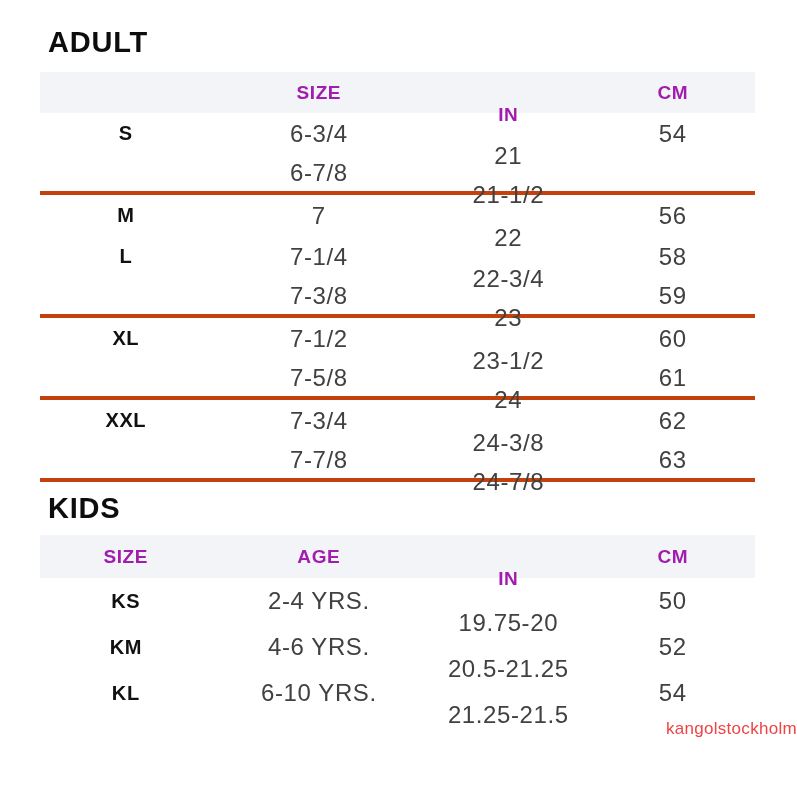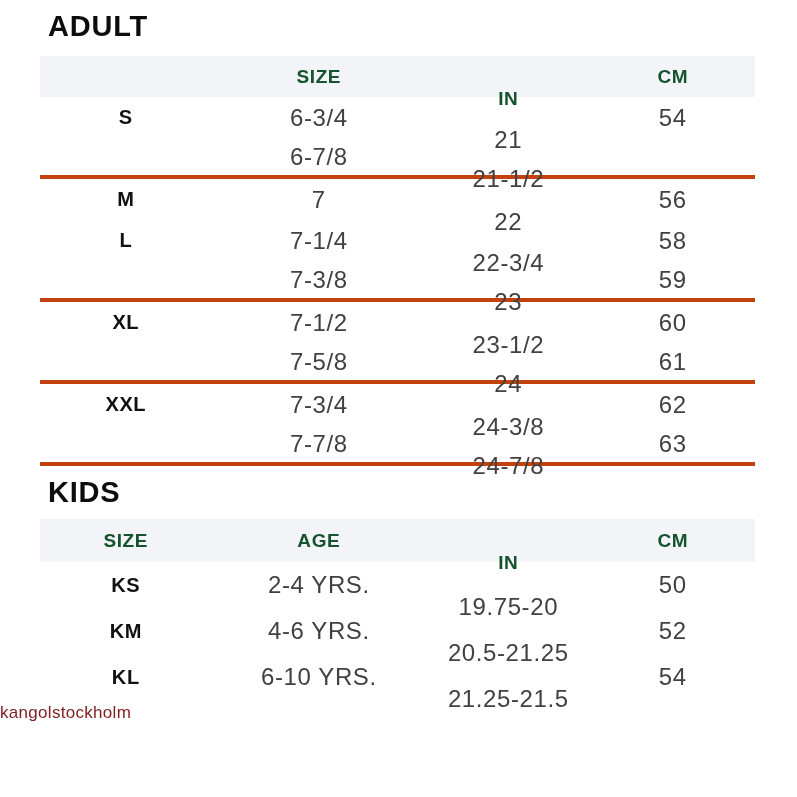--- a/index.html
+++ b/index.html
@@ -4,21 +4,21 @@
 <style>
   * { box-sizing: border-box; }
   html, body { margin: 0; padding: 0; background: #ffffff; }
   body { font-family: "Liberation Sans", sans-serif; }
   .page {
     position: relative;
     width: 797px;
     height: 797px;
     background: #ffffff;
     overflow: hidden;
-    padding-top: 12px;
+    padding-top: 28px;
   }
   .section-heading {
     margin: 0 0 0 48px;
     font-size: 29px;
     line-height: 1;
     font-weight: 800;
     letter-spacing: 0.8px;
     color: #0d0d0d;
   }
   .size-table { margin-left: 40px; width: 715px; }
@@ -28,21 +28,21 @@
     display: flex;
     align-items: center;
     background: #f2f4f8;
     height: 41px;
   }
   .kids-table .thead { height: 43px; }
   .th {
     font-weight: 700;
     font-size: 19px;
     letter-spacing: 0.6px;
-    color: #14532d;
+    color: #a21caf;
     text-align: center;
   }
   .tr { display: flex; align-items: center; height: 41px; }
   .kids-table .tr { height: 46px; }
   .tr.group-end { border-bottom: 4px solid #c2410c; }
   .td {
     font-size: 24px;
     font-weight: 300;
     letter-spacing: 0.6px;
     color: #414141;
@@ -53,24 +53,24 @@
     font-size: 20px;
     letter-spacing: 0.6px;
     color: #111111;
   }
   .c0 { width: 24%; }
   .c1 { width: 30%; }
   .c2 { width: 23%; margin-top: 44px; }
   .c3 { width: 23%; }
   .watermark {
     margin-top: 3px;
-    text-align: left;
+    text-align: right;
     font-size: 17px;
     letter-spacing: 0.3px;
-    color: #7f1d1d;
+    color: #ef4444;
   }
 </style>
 </head>
 <body>
 
 <div class="page">
 
   <h1 class="section-heading">ADULT</h1>
 
   <div class="size-table adult-table">

